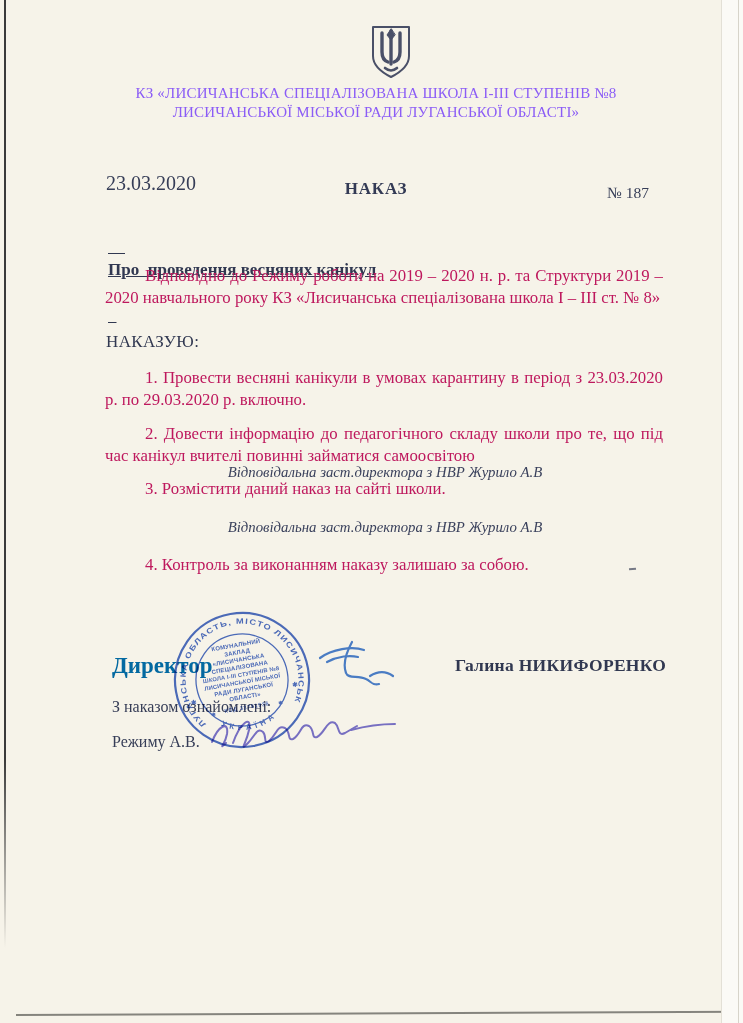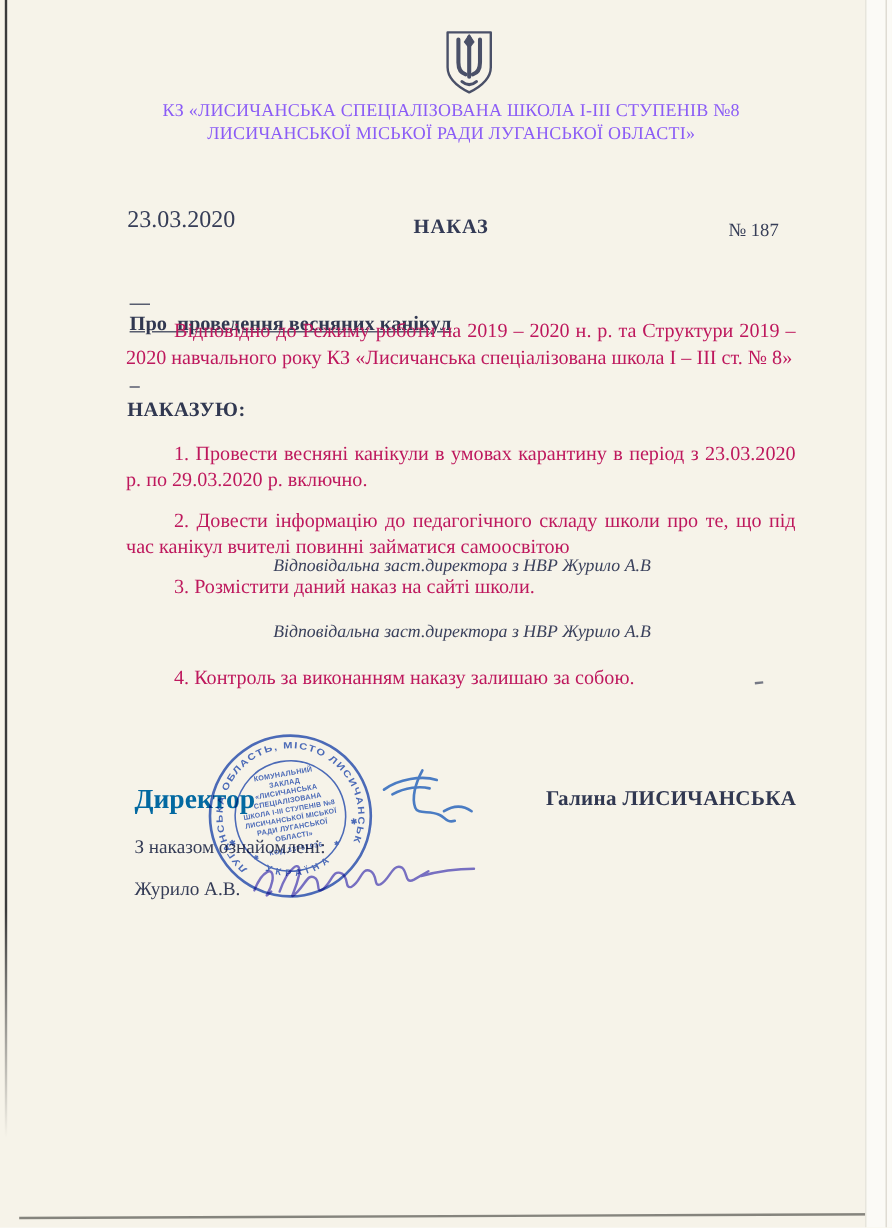--- a/index.html
+++ b/index.html
@@ -33,21 +33,21 @@
   }
   
   .center-block{left:52px;right:43px;text-align:center;}
   .org{top:84px;font-size:15px;line-height:19px;letter-spacing:.2px;color:#8b5cf6;}
   .doc-type{top:138px;font-weight:bold;font-size:17px;letter-spacing:.8px;color:#333a55;margin-top:41px;}
   .date{left:106px;top:172px;font-size:20px;}
   .number{left:607px;top:184px;font-size:15.5px;}
   .subject{left:108px;top:212px;font-weight:bold;font-size:17px;line-height:23px;white-space:pre-wrap;color:#313851;text-decoration:underline;}
   .para{left:105px;width:558px;font-size:16.8px;line-height:21.5px;text-align:justify;text-indent:40px;color:#be185d;}
   .intro{top:265px;}
-  .order-word{left:106px;top:332px;font-weight:bold;font-size:17px;letter-spacing:.4px;color:#313851;}
+  .order-word{left:106px;top:332px;font-weight:normal;font-size:17px;letter-spacing:.4px;color:#313851;}
   .item1{top:367px;}
   .item2{top:423px;}
   .item3{top:478px;}
   .item4{top:554px;}
   .resp{left:105px;width:560px;text-align:center;font-style:italic;font-size:14.8px;color:#3a415c;}
   .resp1{top:464px;}
   .resp2{top:519px;}
   .artifact{left:629px;top:568px;width:7px;height:1.6px;background:#4a4f63;opacity:.75;transform:rotate(-6deg);}
   .director{left:112px;top:653px;font-weight:bold;font-size:23px;color:#0369a1;font-family:Liberation Serif, serif;}
   .galina{left:455px;top:655px;font-weight:bold;font-size:17.5px;letter-spacing:.3px;color:#313851;}
@@ -104,23 +104,23 @@
   <div class="abs para item1">1. Провести весняні канікули в умовах карантину в період з 23.03.2020 р. по 29.03.2020 р. включно.</div>
   <div class="abs para item2">2. Довести інформацію до педагогічного складу школи про те, що під час канікул вчителі повинні займатися самоосвітою</div>
   <div class="abs resp resp1">Відповідальна заст.директора з НВР Журило А.В</div>
   <div class="abs para item3">3. Розмістити даний наказ на сайті школи.</div>
   <div class="abs resp resp2">Відповідальна заст.директора з НВР Журило А.В</div>
   <div class="abs para item4">4. Контроль за виконанням наказу залишаю за собою.</div>
 
   <div class="abs artifact"></div>
 
   <div class="abs director">Директор</div>
-  <div class="abs galina">Галина ЛИСИЧАНСЬКА</div>
+  <div class="abs galina">Галина НИКИФОРЕНКО</div>
   <div class="abs ack">З наказом ознайомлені:</div>
-  <div class="abs zhurylo">Журило А.В.</div>
+  <div class="abs zhurylo">Режиму А.В.</div>
 
   <svg class="abs stamp" width="150" height="150" viewBox="-75 -75 150 150">
     <defs>
       <path id="arcOuter" d="M -40 40 A 56.5 56.5 0 1 1 40 40" fill="none"></path>
       <path id="arcBottom" d="M -50 0 A 50 50 0 0 0 50 0" fill="none"></path>
     </defs>
     <g stroke="#3f63c4" fill="none">
       <circle cx="0" cy="0" r="67" stroke-width="2.2"></circle>
       <circle cx="0" cy="0" r="46" stroke-width="1.3"></circle>
     </g>

